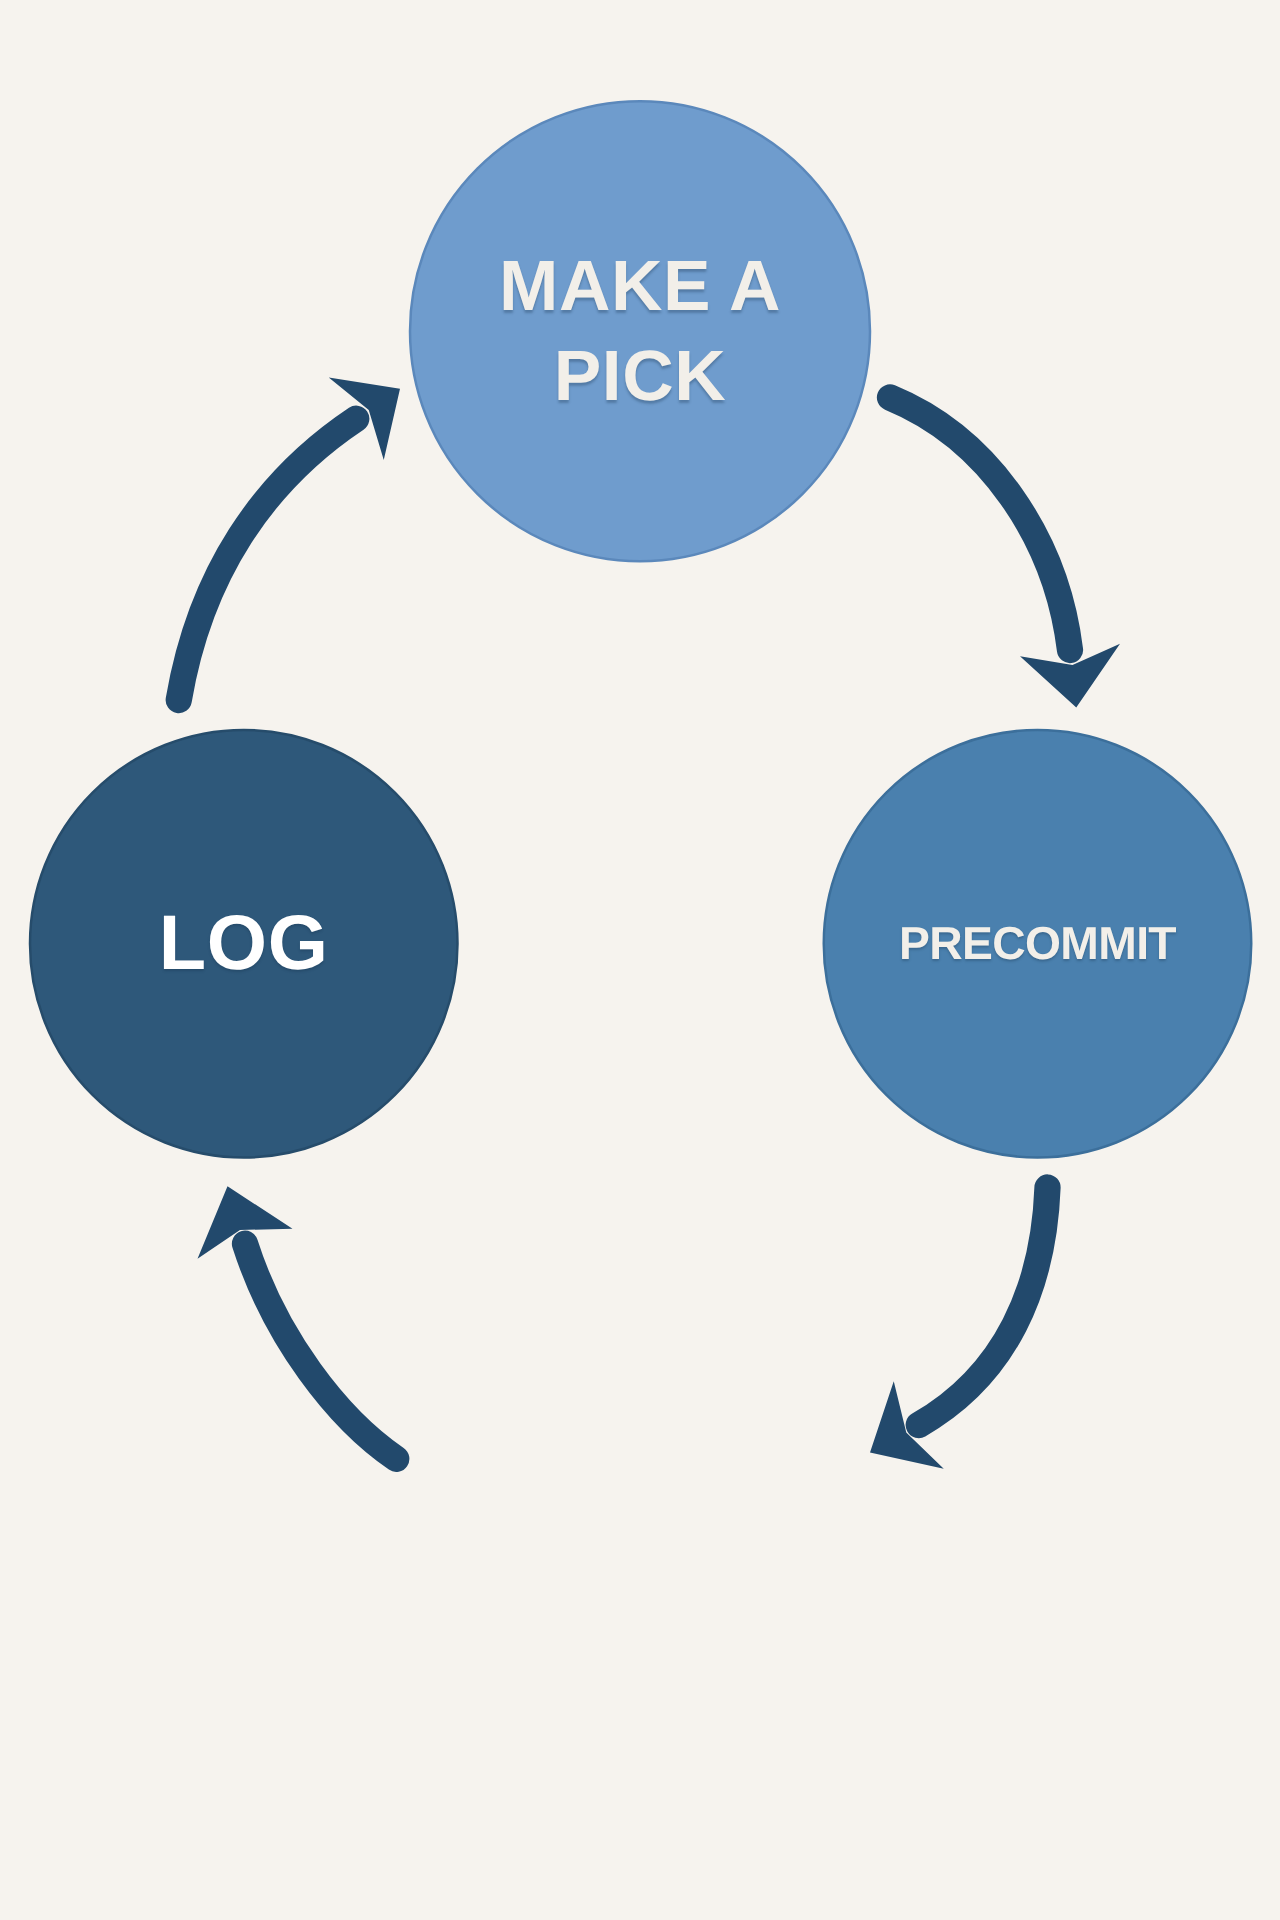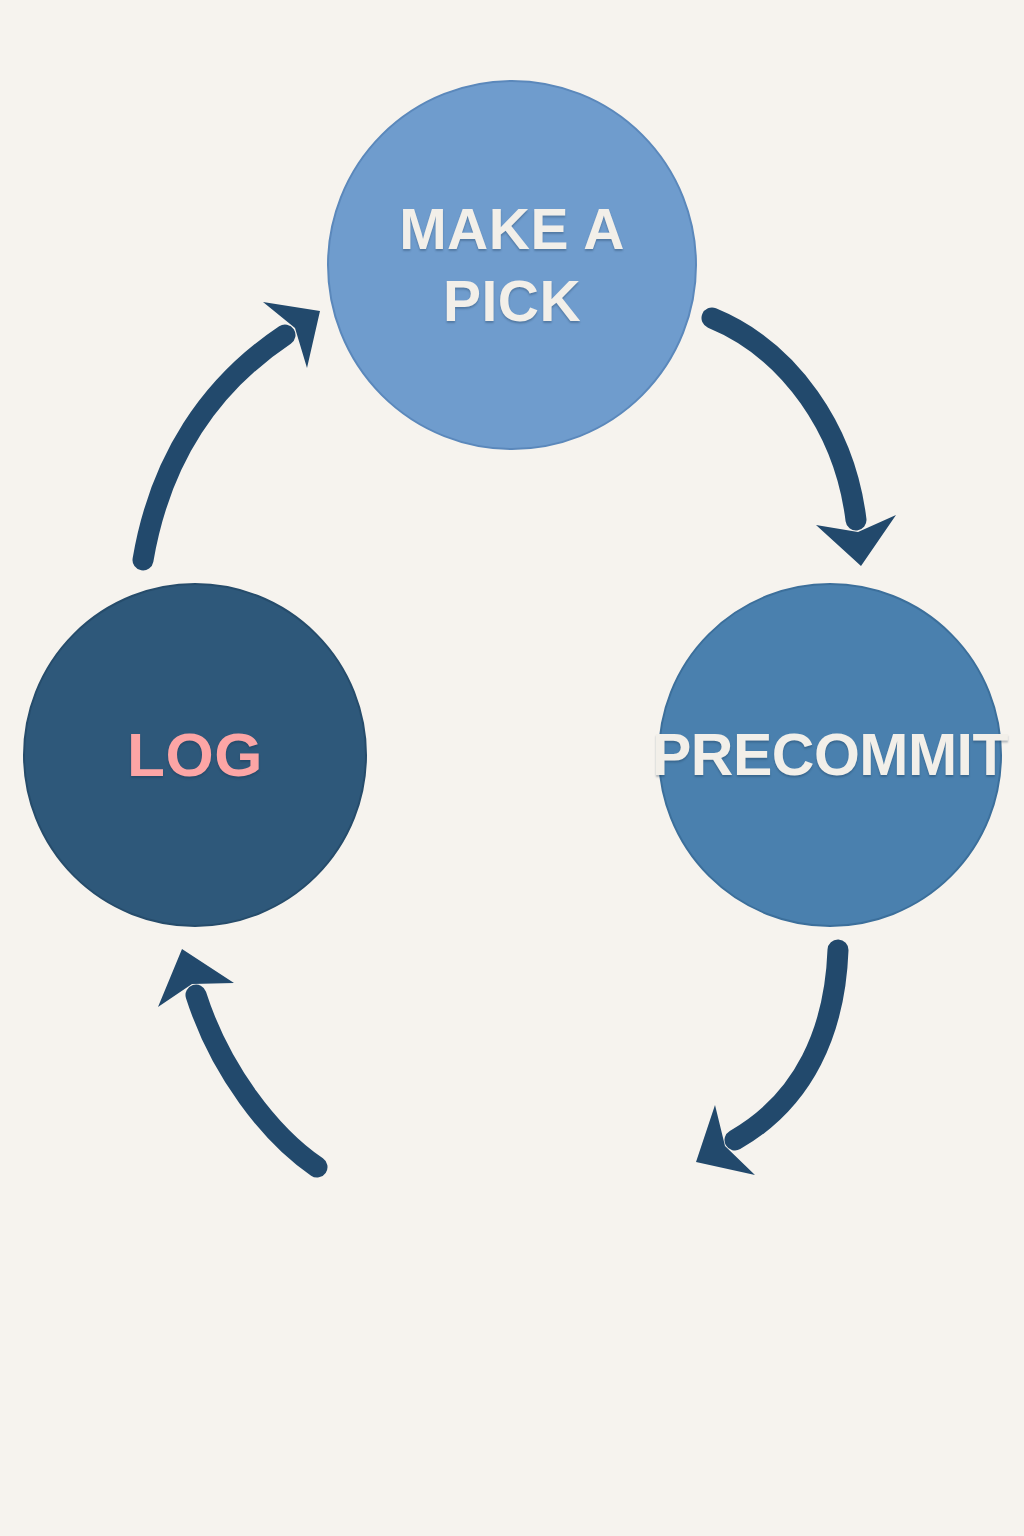--- a/index.html
+++ b/index.html
@@ -45,21 +45,21 @@
     line-height: 1.27;
   }
   .step-make-a-pick {
     left: 327px; top: 80px;
     width: 370px; height: 370px;
     font-size: 57px;
   }
   .step-precommit {
     left: 658px; top: 583px;
     width: 344px; height: 344px;
-    font-size: 59px;
+    font-size: 37px;
   }
   .step-precommit .label { letter-spacing: -0.5px; padding: 0 6px; }
   .step-log {
     left: 23px; top: 583px;
     width: 344px; height: 344px;
     font-size: 62px;
   }
   .step-execute {
     left: 334px; top: 1053px;
     width: 354px; height: 354px;
@@ -97,16 +97,16 @@
   <div class="step step-make-a-pick" style="background-color: rgb(111, 156, 205); border-color: rgb(91, 136, 187);">
     <span class="label" style="color: rgb(242, 239, 233);">MAKE A PICK</span>
   </div>
 
   <div class="step step-precommit" style="background-color: rgb(74, 128, 174); border-color: rgb(60, 111, 155);">
     <span class="label" style="color: rgb(242, 239, 233);">PRECOMMIT</span>
   </div>
 
 
   <div class="step step-log" style="background-color: rgb(46, 88, 122); border-color: rgb(38, 76, 107);">
-    <span class="label" style="color: #fca5a5;">LOG</span>
+    <span class="label" style="color: #ffffff;">LOG</span>
   </div>
 
 </div>
 
 </body></html>

